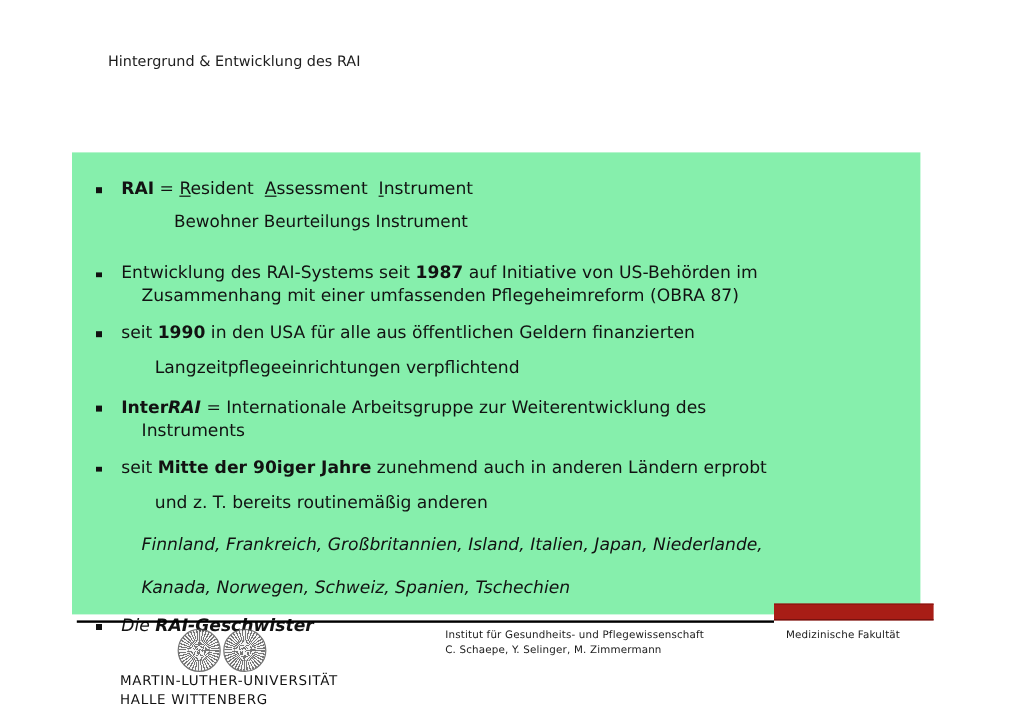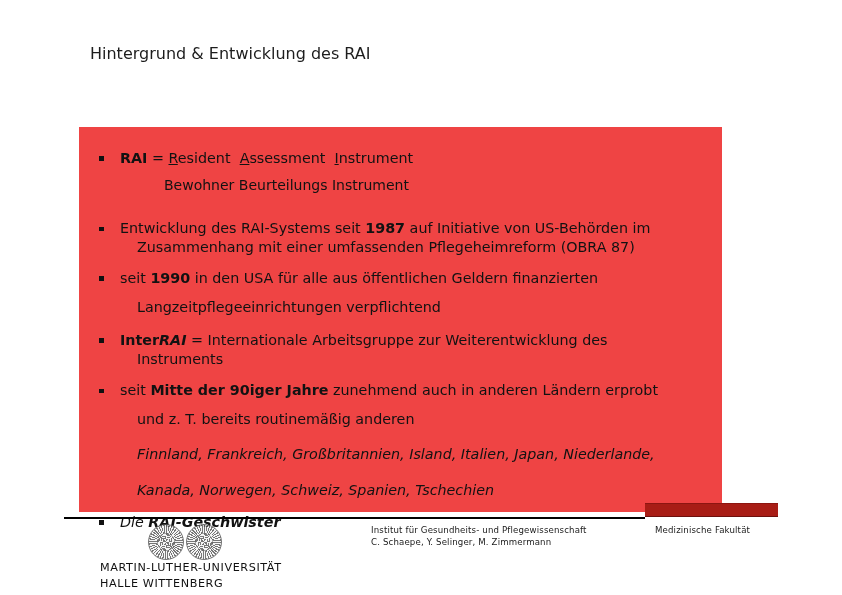--- a/index.html
+++ b/index.html
@@ -26,35 +26,35 @@
   #slide-title {
     font-size: 23px;
     font-weight: bold;
     color: #b01122;
     letter-spacing: 0.1px;
     line-height: 1.15;
     white-space: nowrap;
   }
   #slide-subtitle {
     margin-top: 7px;
-    font-size: 16px;
+    font-size: 12px;
     font-weight: normal;
     color: #1d1d1d;
     line-height: 1.15;
     white-space: nowrap;
   }
 
   
   #content-panel {
     position: absolute;
-    left: 79px;
+    left: 60px;
     top: 127px;
-    width: 643px;
+    width: 707px;
     height: 385px;
-    background: #ef4444;
+    background: #86efac;
   }
 
   .bullet-row {
     position: relative;
     padding-left: 41px;
     font-size: 14.3px;
     line-height: 1.32;
     color: #121212;
   }
   .bullet-row .marker {
@@ -81,21 +81,21 @@
   b, .b { font-weight: bold; }
   .u { text-decoration: underline; }
   .i { font-style: italic; }
   .bi { font-weight: bold; font-style: italic; }
 
   .sp-0 { margin-top: 22px; }
   .sp-1 { margin-top: 25px; }
   .sp-2 { margin-top: 8px; }
   .sp-3 { margin-top: 12px; }
   .sp-4 { margin-top: 13px; }
-  .sp-5 { margin-top: 10px; }
+  .sp-5 { margin-top: 10px; margin-left: 11px; }
   .sp-6 { margin-top: 14px; }
   .sp-7 { margin-top: 16px; }
   .sp-8 { margin-top: 17px; }
   .sp-9 { margin-top: 13px; font-style: italic; }
 
   
   #footer-rule {
     position: absolute;
     left: 64px;
     top: 517px;

